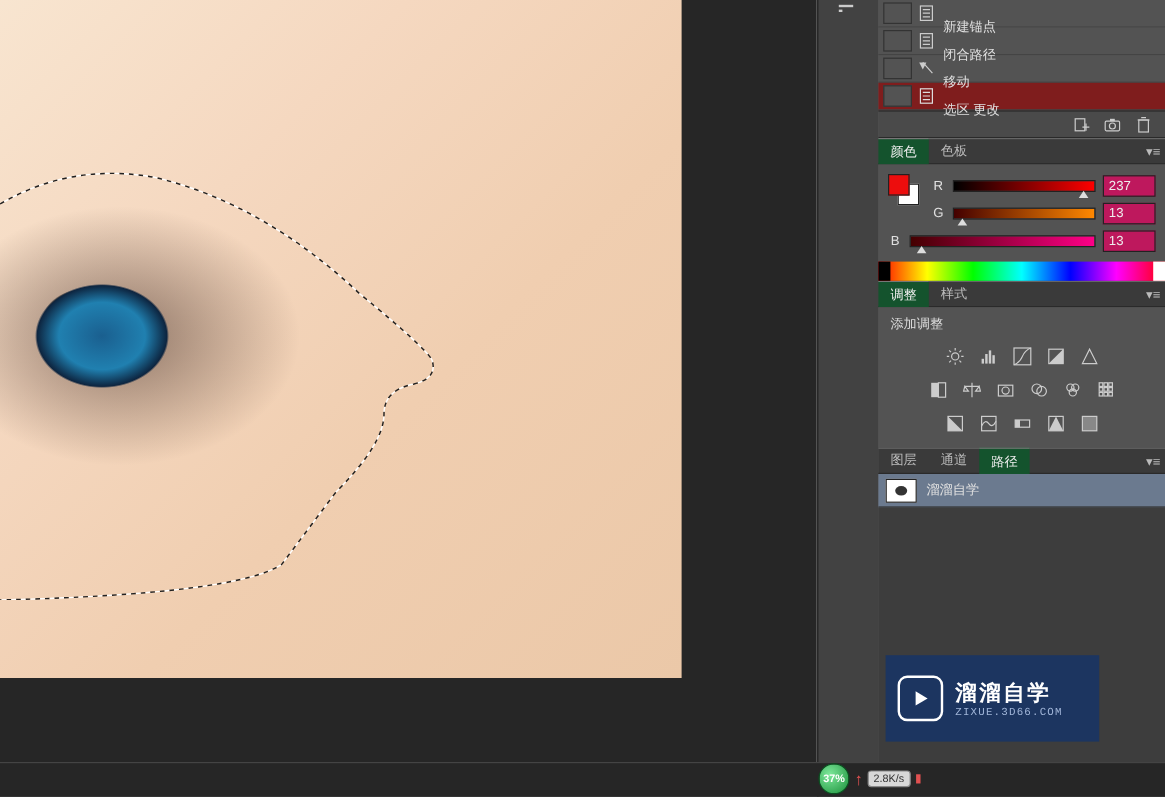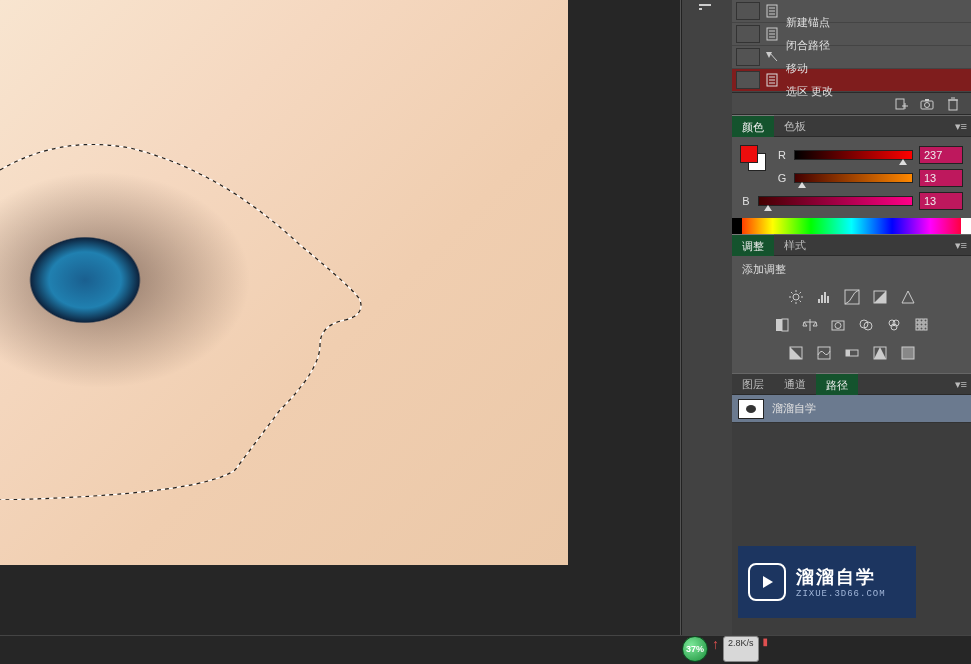--- a/index.html
+++ b/index.html
@@ -296,20 +296,21 @@
     position: absolute;
     left: 0; bottom: 0; right: 0;
     height: 29px;
     background: #262626;
     border-top: 1px solid #444;
   }
   .status-badge {
     position: absolute;
     left: 682px; bottom: 2px;
     display: flex;
+    align-items: center;
     gap: 4px;
     color: #ccc;
     font-size: 10px;
   }
   .green-circle {
     width: 26px; height: 26px;
     border-radius: 50%;
     background: radial-gradient(circle at 35% 35%, #7de89a, #1a8f3a);
     border: 1px solid #0a5020;
     display: flex; align-items: center; justify-content: center;

